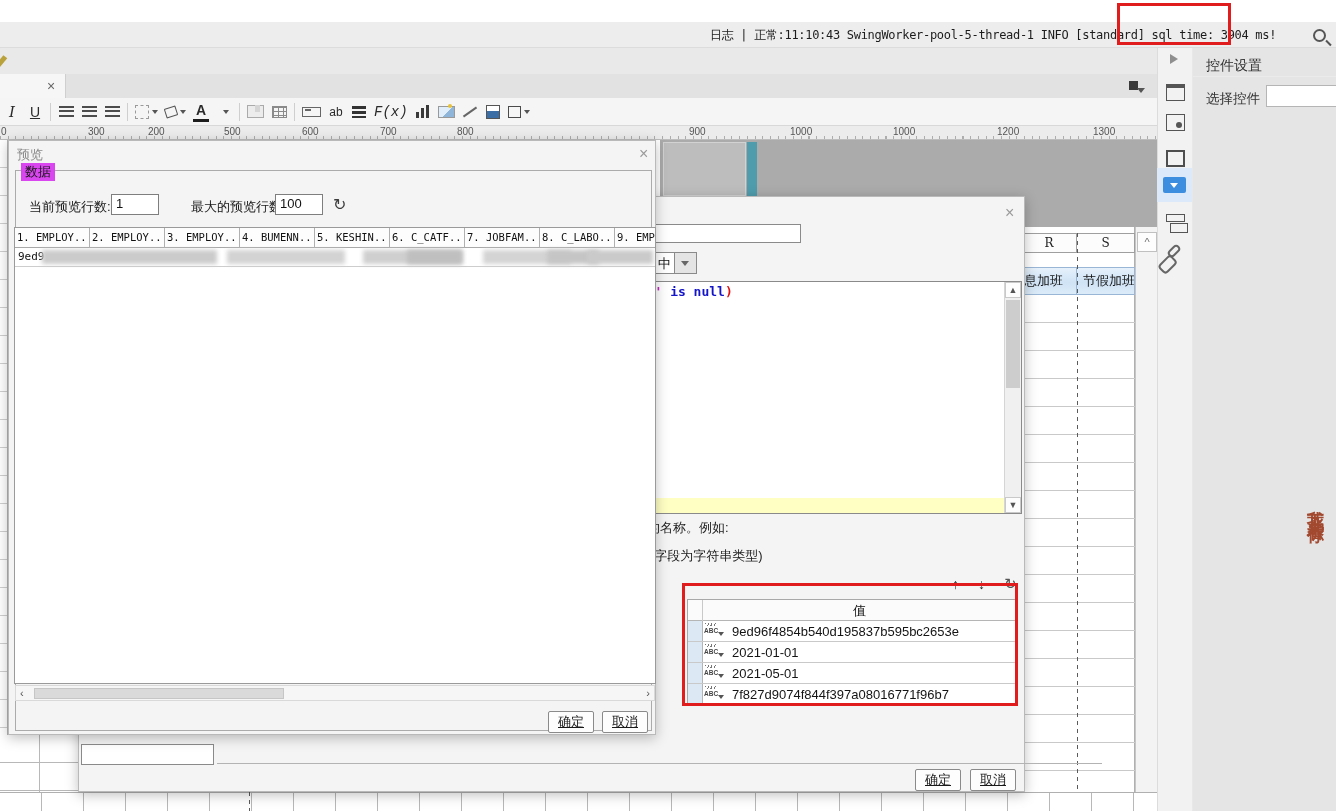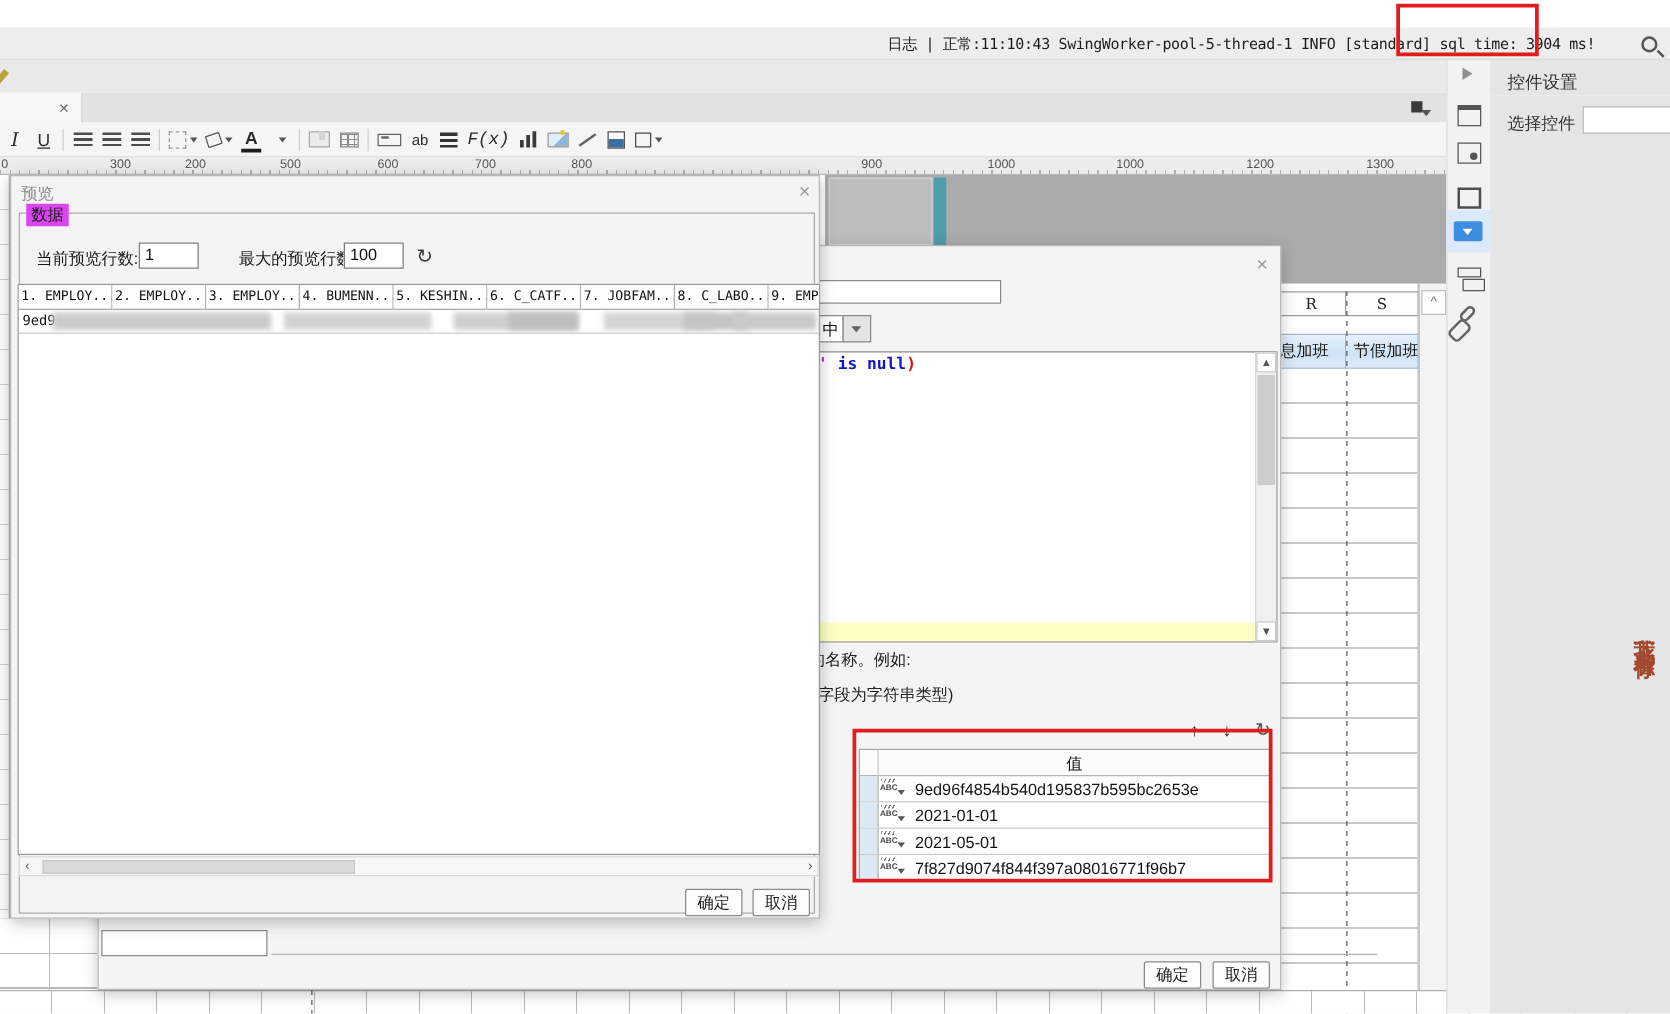--- a/index.html
+++ b/index.html
@@ -99,21 +99,21 @@
   #ctrl-panel { left:1192px; top:48px; width:144px; height:763px; background:#e5e5e5; border-left:1px solid #e8e8e8; }
   #panel-title { left:13px; top:9px; font-size:14px; color:#333; }
   #panel-div { left:0; top:28px; width:144px; height:1px; background:#ebebeb; }
   #select-label { left:13px; top:42px; font-size:13.5px; color:#333; }
   #select-input { left:73px; top:37px; width:75px; height:22px; background:#fff; border:1px solid #b5b5b5; }
   #watermark { left:1303px; top:497px; width:24px; writing-mode:vertical-rl; text-orientation:upright; font-size:17px; letter-spacing:3px; color:#a2492f; font-weight:bold; }
 
   
   .dialog { position:absolute; background:#f4f4f4; border:1px solid #b9b9b9; box-shadow:0 3px 12px rgba(0,0,0,.25); }
   .dlg-close { position:absolute; font-size:16px; color:#9a9a9a; }
-  .btn { position:absolute; width:46px; height:22px; background:#fdfdfd; border:1px solid #8a8a8a; border-radius:2px; font-size:13px; color:#1a1a1a; text-align:center; line-height:20px; }
+  .btn { position:absolute; width:46px; height:22px; background:#fdfdfd; border:1px solid #8a8a8a; border-radius:2px; font-size:13px; color:#1a1a1a; text-align:center; line-height:20px;text-decoration:underline; }
 
   
   #qdlg { left:78px; top:196px; width:947px; height:596px; }
   #q-close { left:926px; top:7px; }
   #q-name { left:222px; top:27px; width:500px; height:19px; background:#fff; border:1px solid #8a8a8a; }
   #q-charset { left:482px; top:55px; width:114px; height:22px; background:#fff; border:1px solid #8a8a8a; font-size:13px; color:#111; text-align:right; padding:2px 3px; }
   #q-charset-btn { left:595px; top:55px; width:23px; height:22px; background:#e4e4e4; border:1px solid #8a8a8a; }
   #q-charset-btn::after { content:""; position:absolute; left:6px; top:8px; border:4.5px solid transparent; border-top:5px solid #666; }
   #q-editor { left:272px; top:84px; width:671px; height:233px; background:#fff; border:1px solid #8a8a8a; }
   #q-code { position:absolute; left:5px; top:2px; font-size:13px; font-weight:bold; white-space:pre; }

